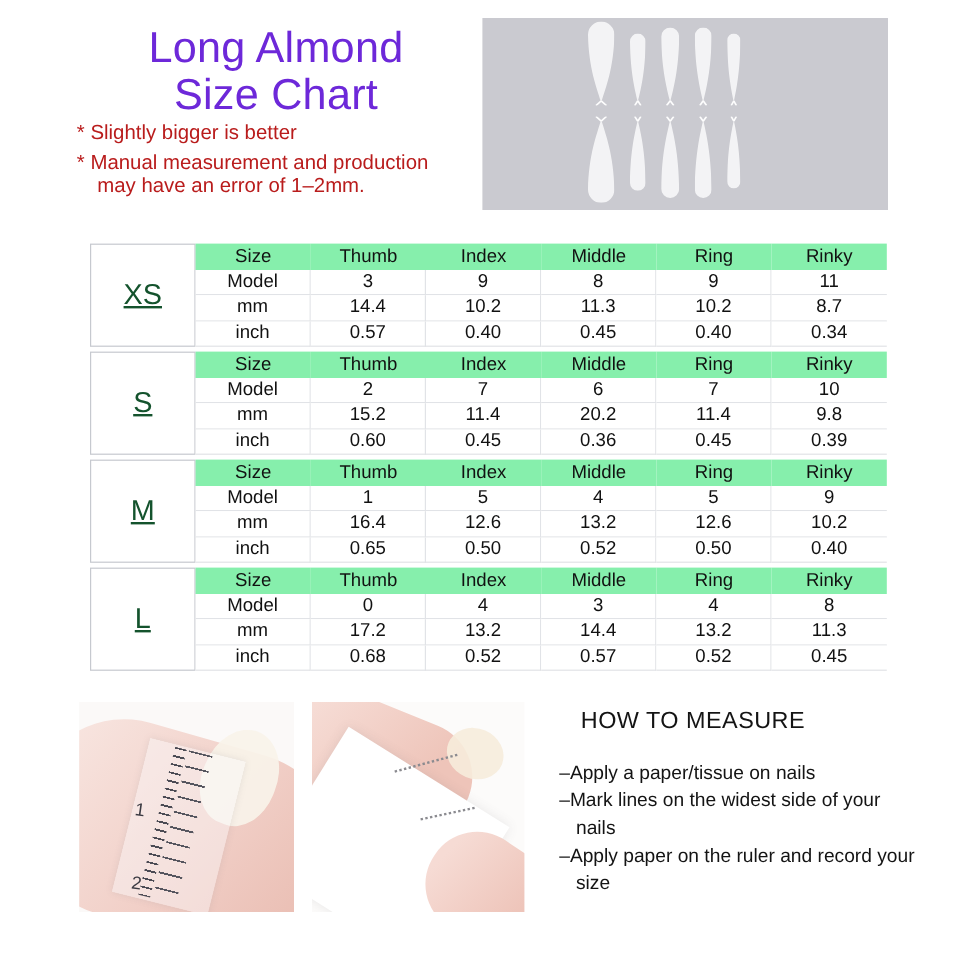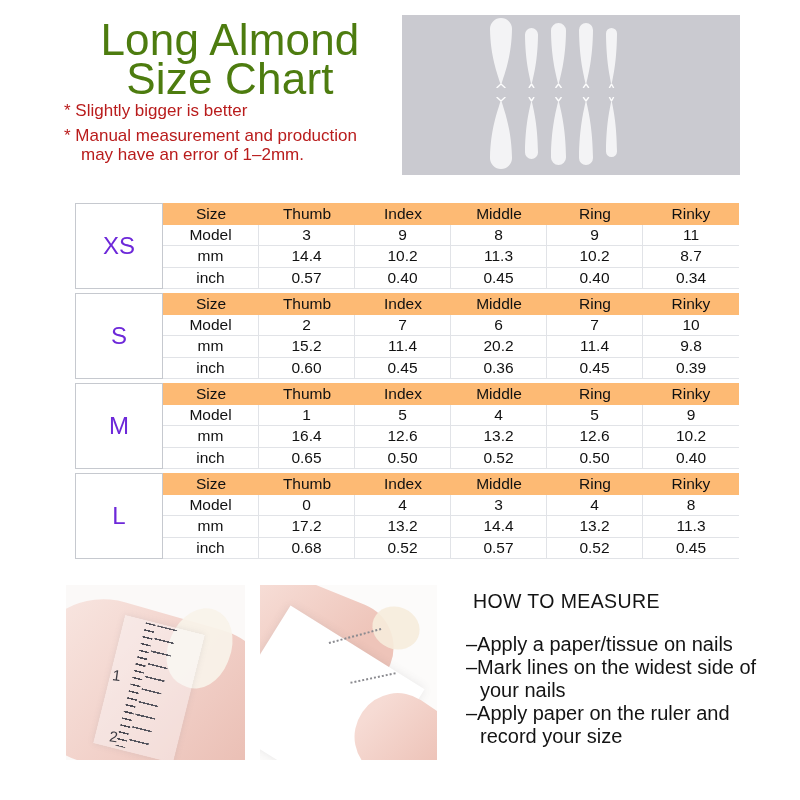--- a/index.html
+++ b/index.html
@@ -1,40 +1,40 @@
 <!DOCTYPE html>
 <html><head>
 <meta charset="utf-8">
 <style>
   html,body{margin:0;padding:0;background:#fff;}
   .page{position:relative;width:800px;height:800px;background:#ffffff;overflow:hidden;
         font-family:"Liberation Sans",sans-serif;color:#111;}
 
   
   .title{position:absolute;left:58px;top:20px;width:344px;text-align:center;
-         font-size:44px;line-height:39px;font-weight:500;letter-spacing:.2px;color:#4d7c0f;}
+         font-size:36px;line-height:39px;font-weight:500;letter-spacing:.2px;color:#6d28d9;}
   .notes{position:absolute;left:64px;top:101px;font-size:17px;line-height:19.5px;color:#b91c1c;}
   .note-cont{padding-left:17px;}
   .note2{margin-top:5px;}
 
   
   .product{position:absolute;left:402px;top:15px;width:338px;height:160px;background:#cacad0;}
   .nrow{position:absolute;left:88px;display:flex;gap:13px;}
   .nrow-top{top:3px;height:70px;align-items:flex-end;}
   .nrow-bottom{top:82px;height:74px;align-items:flex-start;}
   .nail-svg{display:block;}
 
   
   .chart{position:absolute;left:75px;top:203px;width:664px;}
   .group{display:flex;margin-bottom:4px;}
   .sizecell{width:88px;box-sizing:border-box;border:1px solid #c6c9cf;display:flex;
-            align-items:center;justify-content:center;font-size:24px;color:#6d28d9;}
+            align-items:center;justify-content:center;font-size:24px;color:#14532d;text-decoration:underline;}
   .grid{flex:1;display:grid;grid-template-columns:repeat(6,1fr);grid-template-rows:repeat(4,21.5px);}
   .cell{display:flex;align-items:center;justify-content:center;font-size:15.5px;box-sizing:border-box;}
-  .cell.head{background:#fdba74;}
+  .cell.head{background:#86efac;}
   .cell.data{background:#fff;border-bottom:1px solid #e1e3e7;border-right:1px solid #e1e3e7;}
   .cell.data.lastcol{border-right:none;}
 
   
   .photo{position:absolute;overflow:hidden;}
   .photo1{left:66px;top:585px;width:179px;height:175px;background:#fbf9f8;}
   .photo2{left:260px;top:585px;width:177px;height:175px;background:#fcfbfa;}
   .finger1{position:absolute;left:-45px;top:28px;width:260px;height:165px;border-radius:80px;
            transform:rotate(16deg);background:linear-gradient(115deg,#f8e6e1 5%,#f1cfc7 55%,#e9bcb1 95%);}
   .nailtip1{position:absolute;right:14px;top:22px;width:62px;height:82px;border-radius:50% 50% 46% 46%;
@@ -54,22 +54,22 @@
             transform:rotate(22deg);background:rgba(246,236,220,.9);}
   .paper{position:absolute;left:-18px;top:52px;width:158px;height:138px;background:#ffffff;
          transform:rotate(32deg);box-shadow:0 0 10px rgba(90,90,100,.12);}
   .thumb2{position:absolute;left:92px;top:118px;width:120px;height:86px;border-radius:42px;
           transform:rotate(34deg);background:linear-gradient(100deg,#f6dbd4 10%,#edc2b7 75%);}
   .dots{position:absolute;border-top:2px dotted #8b8b90;}
   .dots1{left:68px;top:50px;width:54px;transform:rotate(-15deg);}
   .dots2{left:90px;top:92px;width:46px;transform:rotate(-12deg);}
 
   
-  .htm-h{position:absolute;left:473px;top:590px;font-size:19.5px;font-weight:500;letter-spacing:.4px;color:#141414;}
-  .steps{position:absolute;left:466px;top:633px;width:300px;font-size:20px;line-height:23px;color:#141414;}
+  .htm-h{position:absolute;left:484px;top:590px;font-size:19.5px;font-weight:500;letter-spacing:.4px;color:#141414;}
+  .steps{position:absolute;left:466px;top:633px;width:300px;font-size:16px;line-height:23px;color:#141414;}
   .step{padding-left:14px;text-indent:-14px;}
 </style>
 </head>
 <body>
 
 <div class="page">
 
   <div class="title">
     <div>Long Almond</div>
     <div>Size Chart</div>

